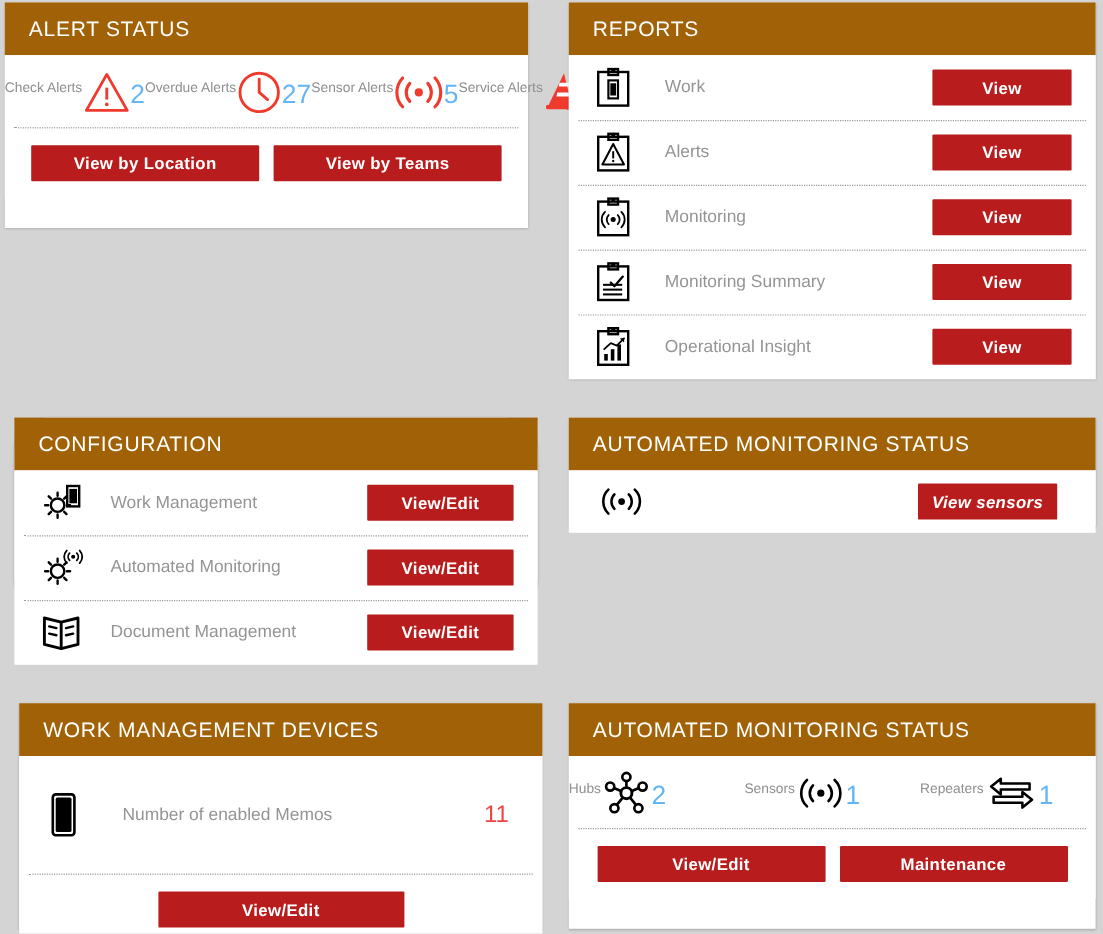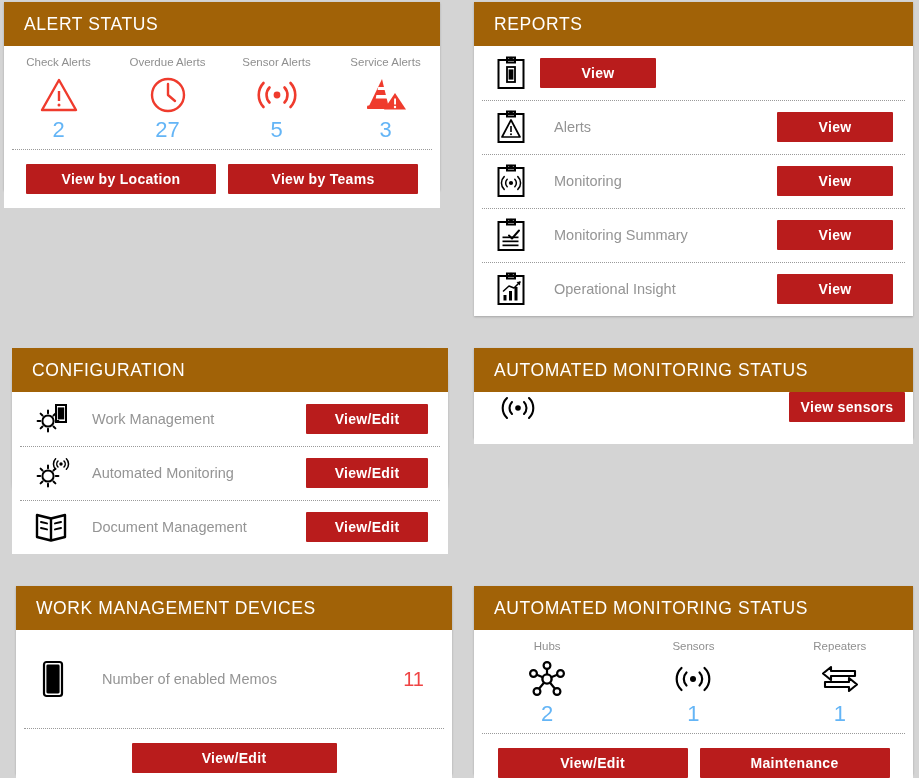--- a/index.html
+++ b/index.html
@@ -48,21 +48,20 @@
   #panel-am-devices          { left: 474px; top: 586px; width: 439px; height: 188px; }
 
   
   .stat-strip {
     display: flex;
     padding: 10px 0 8px 0;
   }
   .stat-cell {
     flex: 1;
     display: flex;
-    flex-direction: column;
     align-items: center;
     justify-content: flex-start;
   }
   .stat-label {
     font-size: 11.5px;
     color: #8f8f8f;
     margin-bottom: 6px;
     white-space: nowrap;
   }
   .stat-icon {
@@ -140,23 +139,24 @@
     color: #949494;
     padding-left: 14px;
   }
   .row-btn-wrap { flex: none; }
   .row-btn-wrap .btn { width: 116px; }
   #panel-configuration .row-btn-wrap .btn { width: 122px; }
 
   
   .ms-row {
     display: flex;
-    align-items: flex-start;
+    align-items: center;
     height: 52px;
-    padding: 0 8px 0 24px;
+    padding: 0 32px 0 24px;
+    font-style: italic;
   }
   .ms-row .row-spacer { flex: 1; }
   .ms-row .btn { width: 116px; }
 
   
   .wm-row {
     display: flex;
     align-items: center;
     height: 98px;
     padding: 0 28px 0 26px;
@@ -246,20 +246,21 @@
       <div class="list-row">
         <div class="row-icon">
           <svg width="30" height="34" viewBox="0 0 30 34">
             <rect x="2.5" y="4" width="25" height="28" fill="none" stroke="#000" stroke-width="2"></rect>
             <rect x="11" y="1.5" width="8" height="5" fill="none" stroke="#000" stroke-width="2"></rect>
             <circle cx="15" cy="2.5" r="1.8" fill="#000"></circle>
             <rect x="11" y="11" width="8" height="15" fill="none" stroke="#000" stroke-width="1.8"></rect>
             <rect x="12.6" y="13.4" width="4.8" height="10.2" fill="#000"></rect>
           </svg>
         </div>
+        <div class="row-label">Work</div>
         <div class="row-btn-wrap">
           <div class="btn">View</div>
         </div>
       </div>
 
       <div class="list-row">
         <div class="row-icon">
           <svg width="30" height="34" viewBox="0 0 30 34">
             <rect x="2.5" y="4" width="25" height="28" fill="none" stroke="#000" stroke-width="2"></rect>
             <rect x="11" y="1.5" width="8" height="5" fill="none" stroke="#000" stroke-width="2"></rect>

